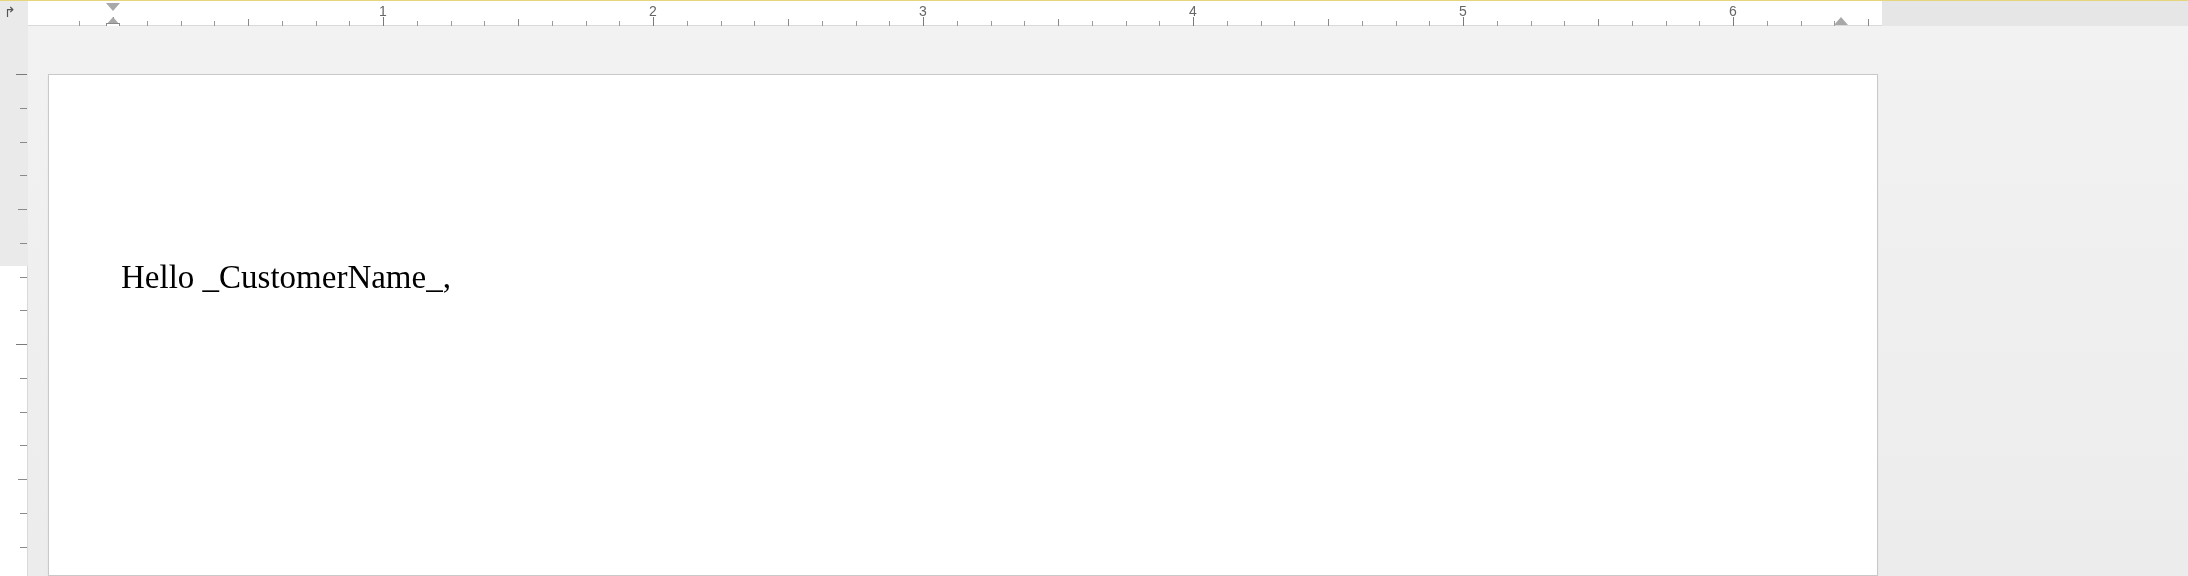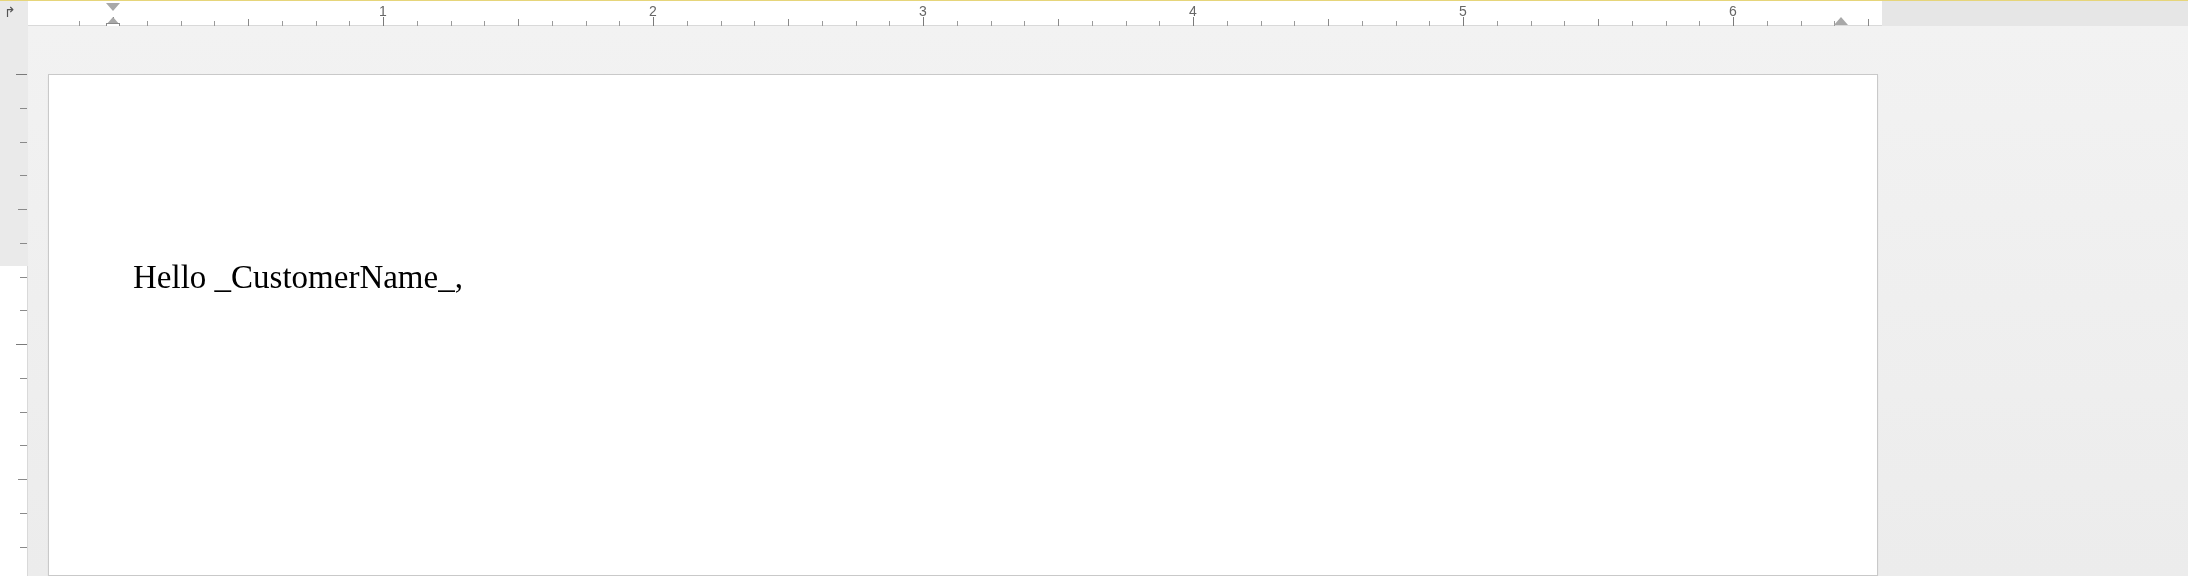--- a/index.html
+++ b/index.html
@@ -174,21 +174,21 @@
     left: 0;
     width: 1830px;  
     height: 502px;
     background: #ffffff;
     border: 1px solid #c9c9c9;
     box-shadow: 0 1px 2px rgba(0,0,0,0.05);
   }
   .page .content {
     position: absolute;
     top: 182px;    
-    left: 84px;    
+    left: 72px;    
     right: 72px;
     font-family: "Times New Roman", Times, serif;
     font-size: 33px;
     line-height: 1.25;
     color: #000;
   }
   .greeting-line { white-space: pre; }
 </style>
 </head>
 <body>

